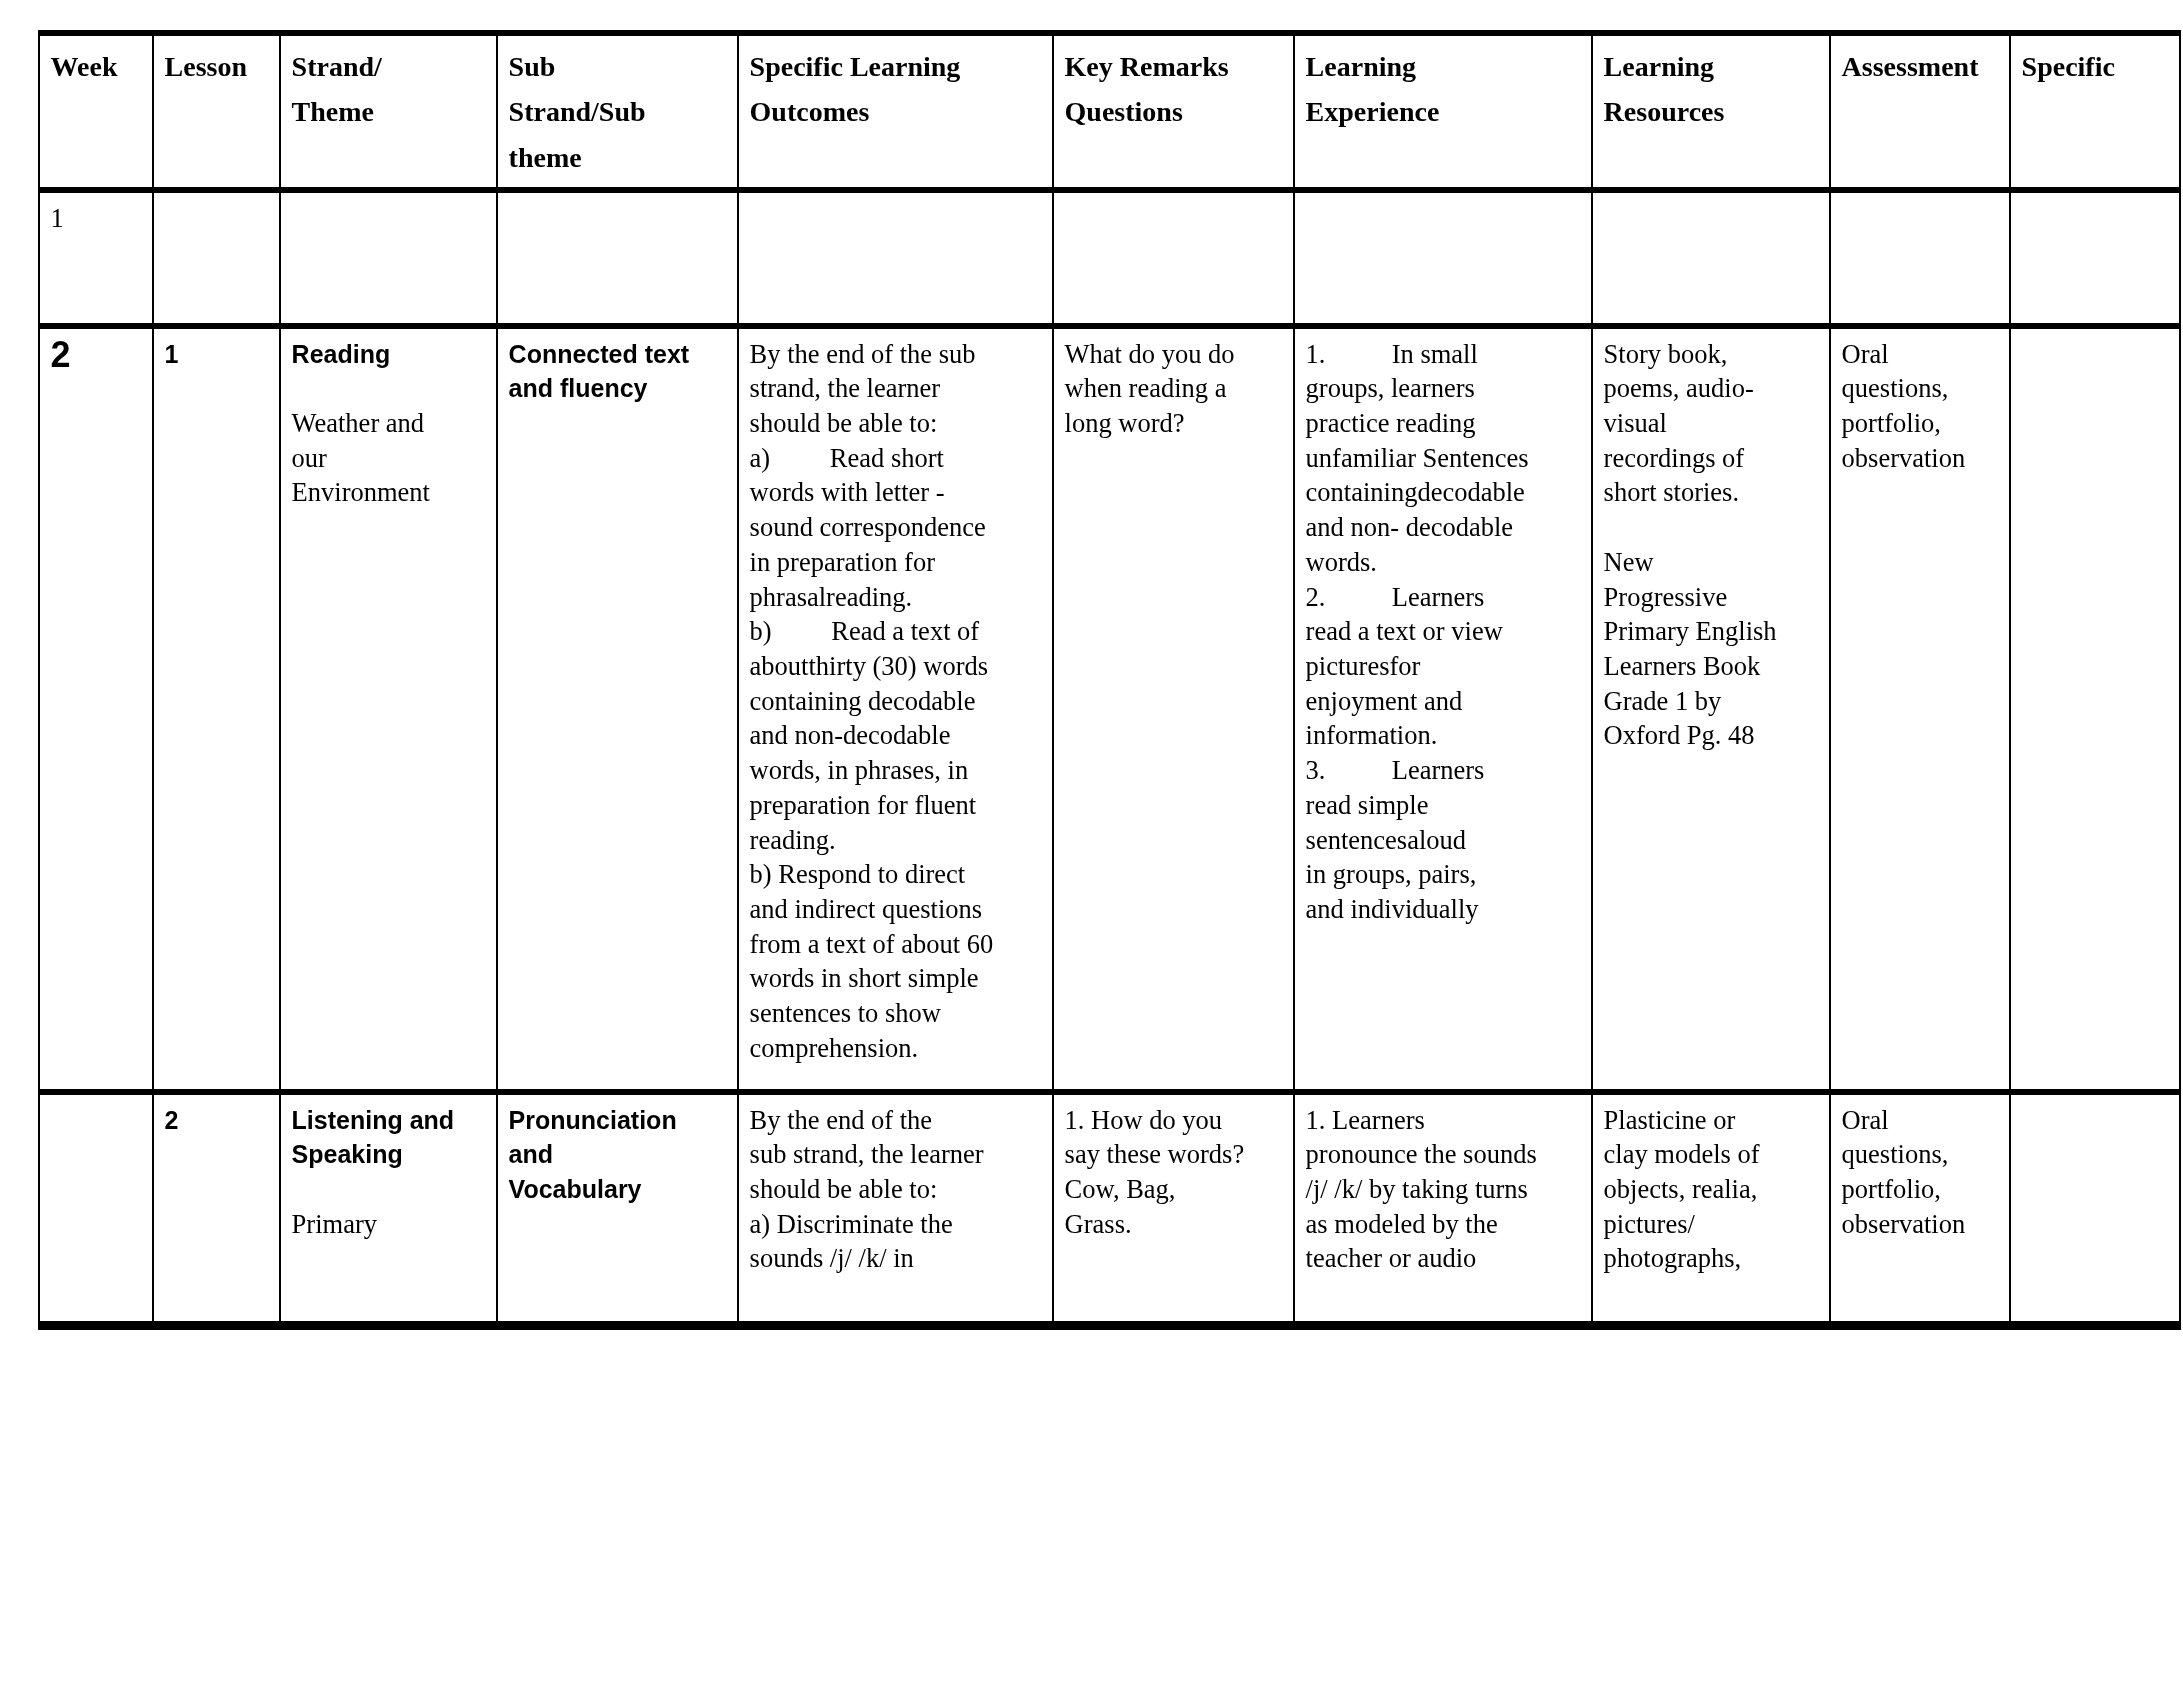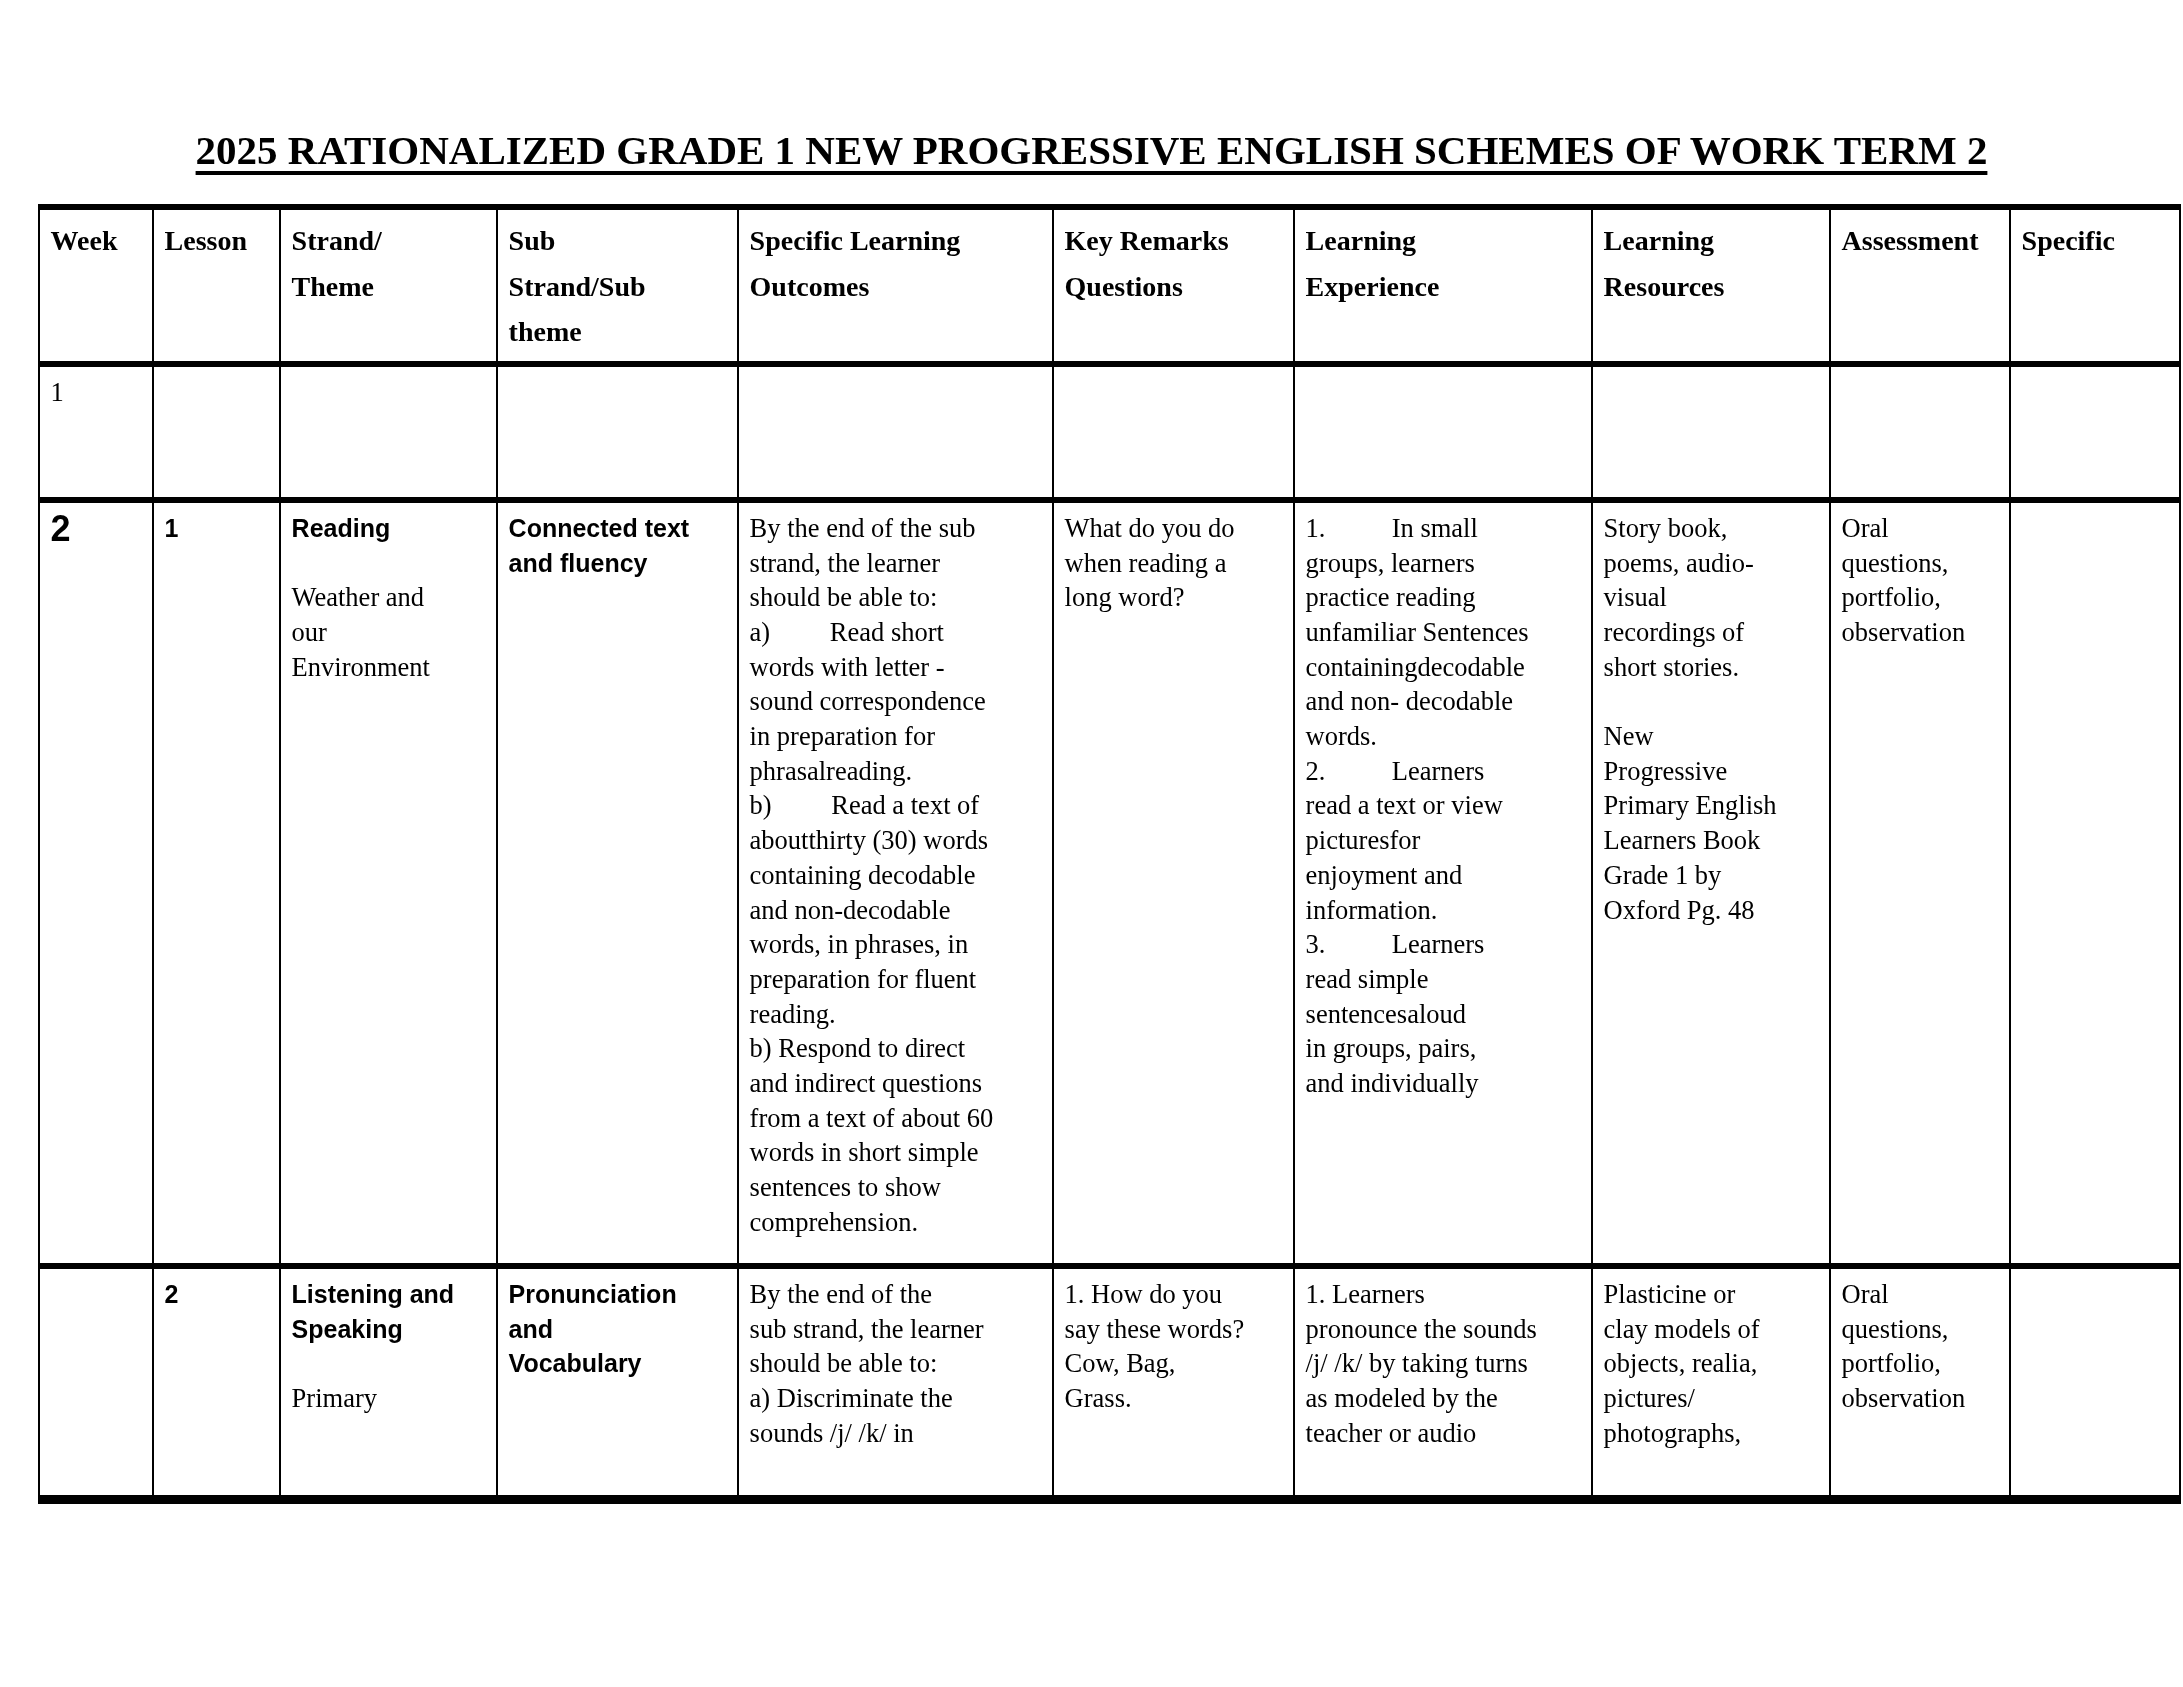--- a/index.html
+++ b/index.html
@@ -75,21 +75,20 @@
     font-family: "Liberation Sans", sans-serif;
     font-weight: bold;
     font-size: 36px;
     line-height: 1.0;
   }
 </style>
 </head>
 <body>
 
 <div class="page">
-  <h1 class="title">2025 RATIONALIZED GRADE 1 NEW PROGRESSIVE ENGLISH SCHEMES OF WORK TERM 2</h1>
 
   <table class="sow">
     <colgroup>
         <col style="width: 114px;">
         <col style="width: 127px;">
         <col style="width: 217px;">
         <col style="width: 241px;">
         <col style="width: 315px;">
         <col style="width: 241px;">
         <col style="width: 298px;">

